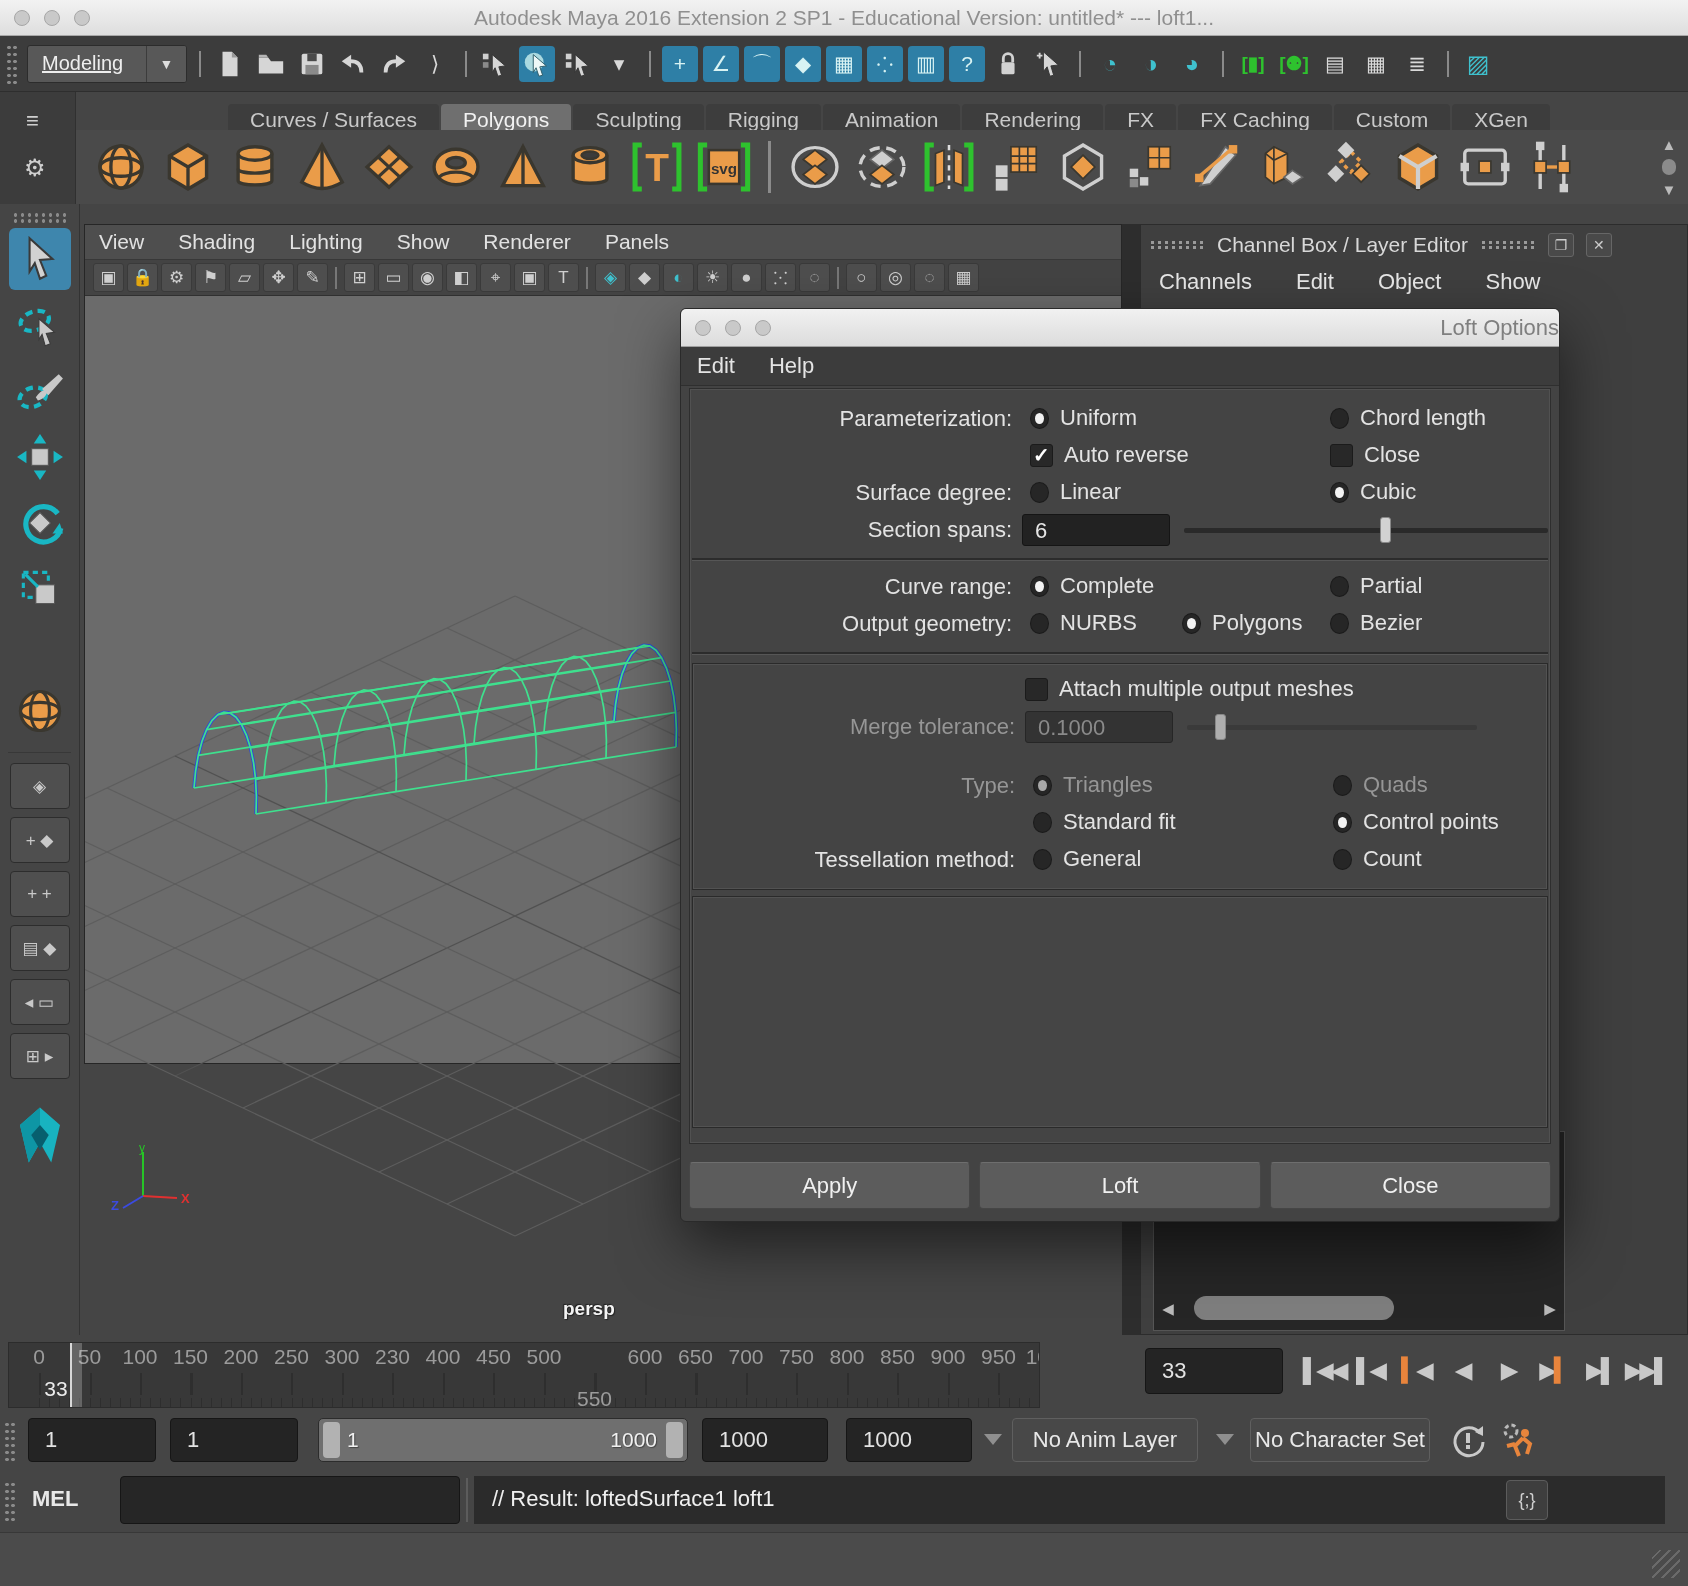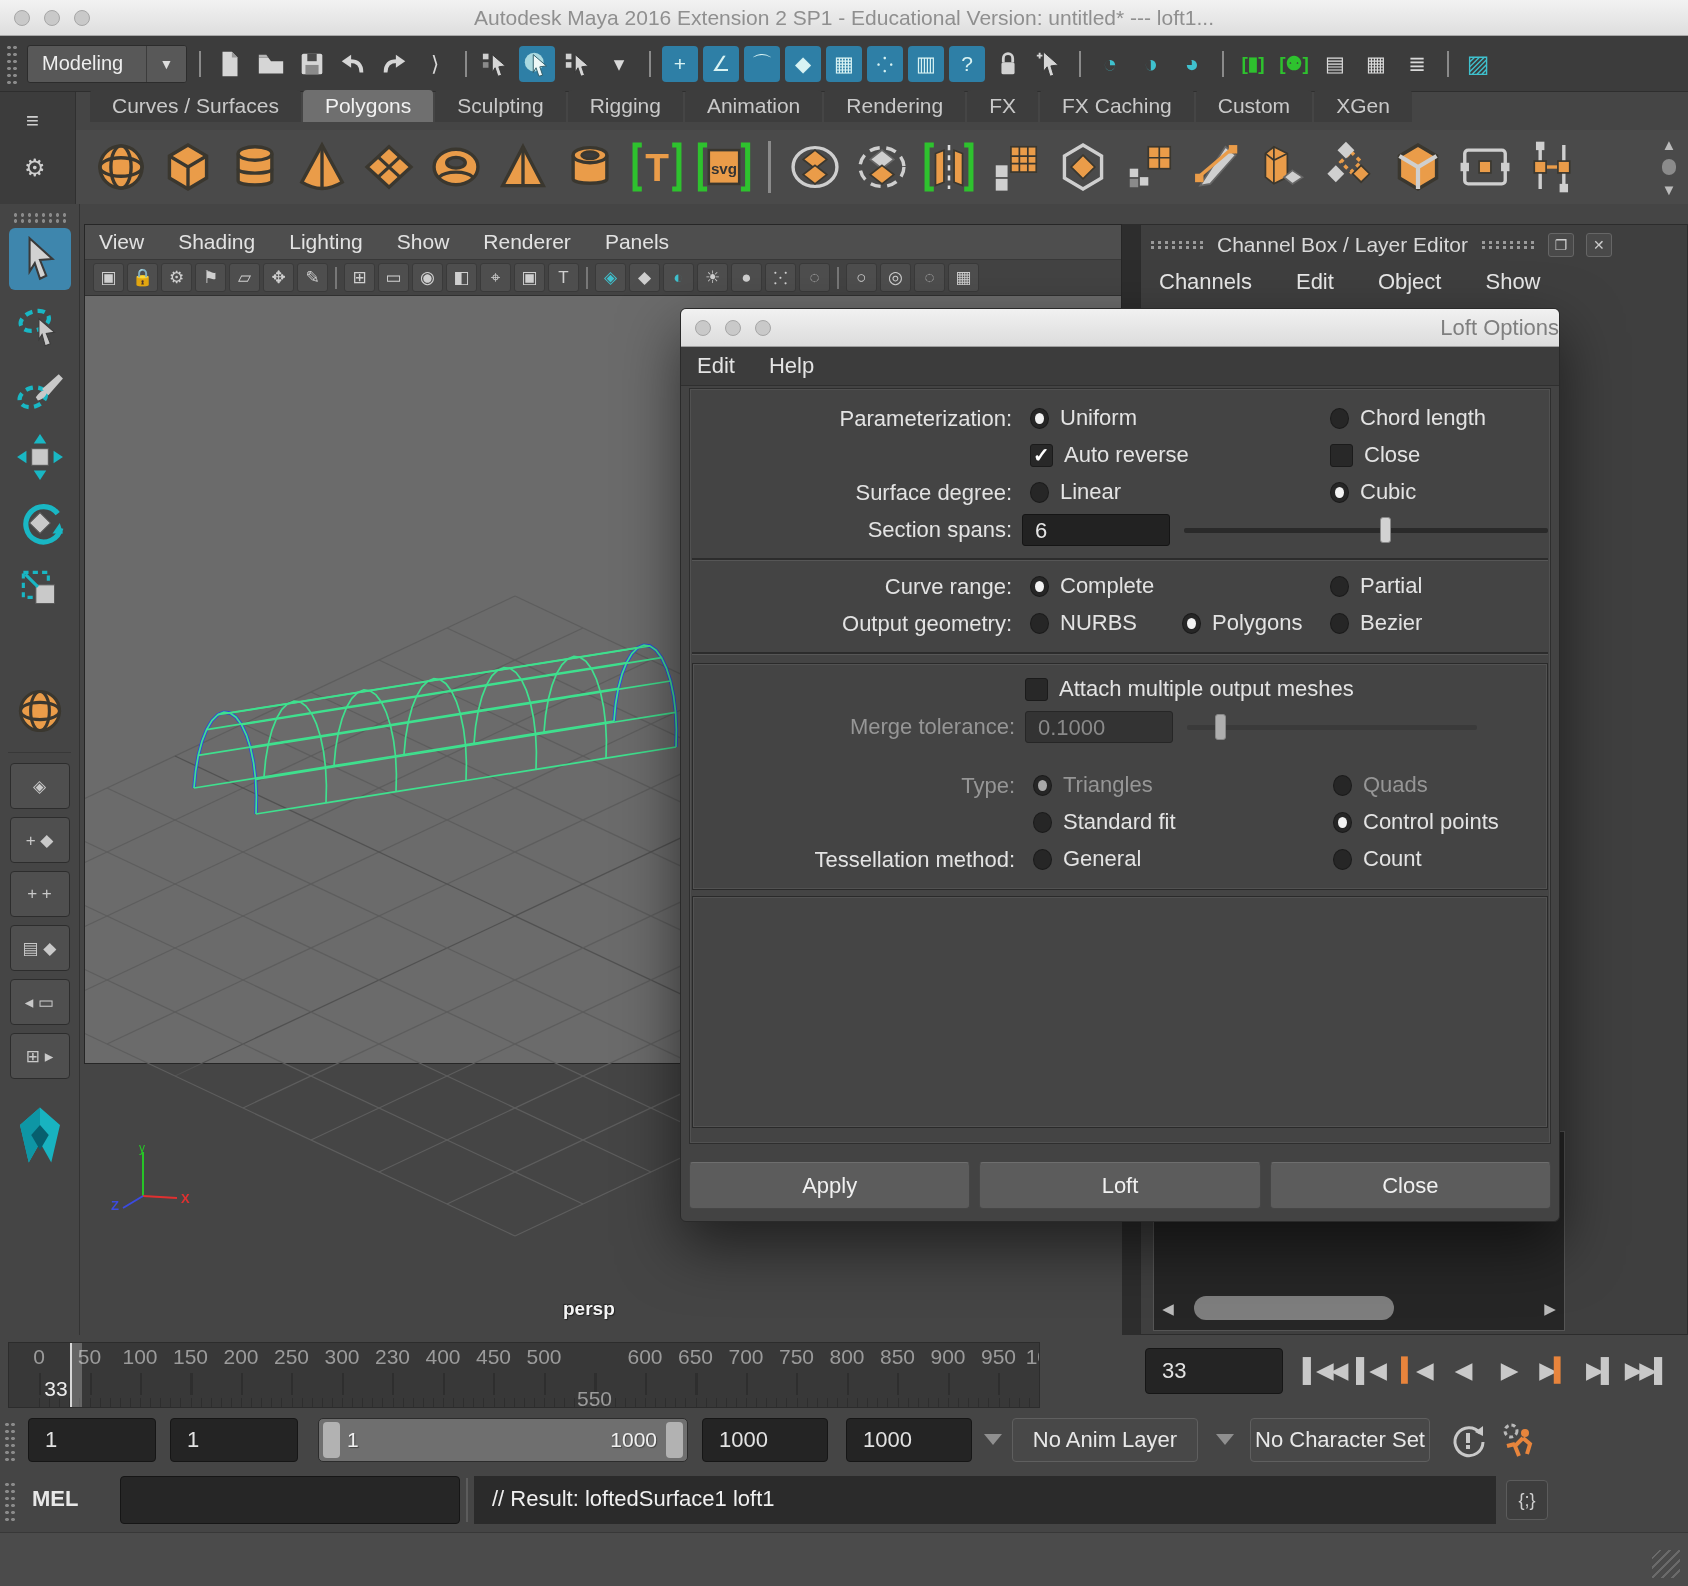--- a/index.html
+++ b/index.html
@@ -8,35 +8,35 @@
   .abs{position:absolute;}
   
   .titlebar{left:0;top:0;width:1688px;height:36px;background:linear-gradient(#f2f2f2,#dedede);border-bottom:1px solid #a8a8a8;display:flex;align-items:center;}
   .tl-dots{display:flex;gap:14px;margin-left:14px;}
   .tl-dot{width:16px;height:16px;border-radius:50%;background:#c9c9c9;border:1px solid #a6a6a6;}
   .titlebar .wtitle{position:absolute;left:0;right:0;text-align:center;color:#8f8f8f;font-size:21px;}
   
   .statusline{left:0;top:36px;width:1688px;height:56px;background:#3c3c3c;border-bottom:1px solid #2e2e2e;display:flex;align-items:center;gap:5px;padding:0 6px;}
   .vgrip{width:12px;height:40px;background:radial-gradient(circle,#8a8a8a 1.6px,transparent 2px) 0 0/6px 7px;margin-right:4px;flex:none;}
   .mode-box{display:flex;height:38px;background:#585858;border:1px solid #2c2c2c;border-radius:3px;overflow:hidden;flex:none;}
-  .mode-box .mtxt{padding:0 14px;display:flex;align-items:center;color:#eee;min-width:118px;}
+  .mode-box .mtxt{padding:0 14px;display:flex;align-items:center;color:#eee;min-width:118px;text-decoration:underline;}
   .mode-box .marr{width:40px;background:#585858;border-left:1px solid #3c3c3c;display:flex;align-items:center;justify-content:center;color:#ddd;font-size:14px;}
   .sep{width:5px;height:34px;margin:0 5px;background:linear-gradient(#8a8a8a,#8a8a8a) center/2px 26px no-repeat;flex:none;}
   .sicon{width:36px;height:36px;display:flex;align-items:center;justify-content:center;border-radius:4px;flex:none;}
   .sicon svg{width:30px;height:30px;}
   .sicon.blue{background:#2e7fa6;}
   .sicon.glyph{font-size:21px;color:#d9d9d9;}
   .sicon.blue.glyph{color:#d8f3f3;}
   .sicon.teal{color:#3fc1ce;font-size:24px;}
   .sicon.green{color:#2ec22e;font-size:19px;font-weight:bold;}
   
   .leftcol-top{left:0;top:92px;width:76px;height:112px;background:#3c3c3c;border-right:1px solid #303030;}
   .leftcol-top .hmb{position:absolute;left:26px;top:16px;color:#cfcfcf;font-size:22px;}
   .leftcol-top .gear{position:absolute;left:24px;top:62px;color:#cfcfcf;font-size:24px;}
-  .shelf-tabs{left:76px;top:88px;width:1612px;height:34px;display:flex;align-items:flex-end;gap:2px;padding-left:14px;}
+  .shelf-tabs{left:76px;top:102px;width:1612px;height:34px;display:flex;align-items:flex-end;gap:2px;padding-left:14px;justify-content:center;}
   .stab{height:32px;padding:0 22px;display:flex;align-items:center;background:#3d3d3d;color:#c9c9c9;border-radius:4px 4px 0 0;font-size:21px;white-space:nowrap;}
   .stab.active{background:#6f6f6f;color:#f2f2f2;}
   .shelf{left:76px;top:130px;width:1612px;height:74px;background:#4a4a4a;display:flex;align-items:center;gap:9px;padding-left:16px;}
   .shicon{width:58px;height:58px;display:flex;align-items:center;justify-content:center;flex:none;}
   .shicon svg{width:54px;height:54px;}
   .shdiv{width:3px;height:52px;background:#8b8b8b;margin:0 6px;flex:none;}
   .shelf-scroll{position:absolute;right:6px;top:136px;width:26px;height:62px;display:flex;flex-direction:column;justify-content:space-between;align-items:center;color:#bbb;font-size:15px;}
   .shelf-scroll .thumb{width:14px;height:16px;border-radius:7px;background:#8b8b8b;}
   
   .toolbox{left:0;top:204px;width:80px;height:1131px;background:#454545;border-right:1px solid #333;}
@@ -112,21 +112,21 @@
   .rhandle{position:absolute;top:3px;width:17px;height:36px;border-radius:4px;background:#b2b2b2;}
   .rslider .lab{position:absolute;top:9px;color:#f0f0f0;font-size:21px;text-shadow:1px 1px 1px #444;}
   .dropcaret{position:absolute;top:22px;width:0;height:0;border-left:9px solid transparent;border-right:9px solid transparent;border-top:11px solid #8f8f8f;}
   .rbtn{position:absolute;top:6px;height:44px;border:1px solid #5f5f5f;border-radius:4px;color:#e8e8e8;font-size:22px;display:flex;align-items:center;justify-content:center;background:#484848;}
   .ricon{position:absolute;top:6px;width:44px;height:44px;display:flex;align-items:center;justify-content:center;}
   
   .melrow{left:0;top:1472px;width:1688px;height:58px;background:#454545;display:flex;align-items:center;}
   .mel-label{position:absolute;left:32px;top:14px;color:#e8e8e8;font-size:22px;font-weight:bold;}
   .mel-input{position:absolute;left:120px;top:4px;width:340px;height:48px;background:#262626;border:1px solid #161616;border-radius:4px;}
   .mel-div{position:absolute;left:466px;top:6px;width:2px;height:44px;background:#5c5c5c;}
-  .mel-result{position:absolute;left:474px;top:4px;width:1022px;height:48px;background:#2b2b2b;color:#f0f0f0;font-size:22px;padding:10px 0 0 18px;}
+  .mel-result{position:absolute;left:474px;top:4px;width:1191px;height:48px;background:#2b2b2b;color:#f0f0f0;font-size:22px;padding:10px 0 0 18px;}
   .mel-script{position:absolute;left:1506px;top:8px;width:42px;height:40px;border:1px solid #5c5c5c;border-radius:4px;color:#cfcfcf;display:flex;align-items:center;justify-content:center;font-size:18px;background:#3e3e3e;}
   .helpbar{left:0;top:1532px;width:1688px;height:54px;background:#4b4b4b;border-top:1px solid #383838;}
   .resize-grip{left:1652px;top:1550px;width:28px;height:28px;background:repeating-linear-gradient(135deg,transparent 0 5px,#6a6a6a 5px 7px);}
 </style>
 </head>
 <body>
 
 <div id="app">
 
   <div class="abs titlebar">

